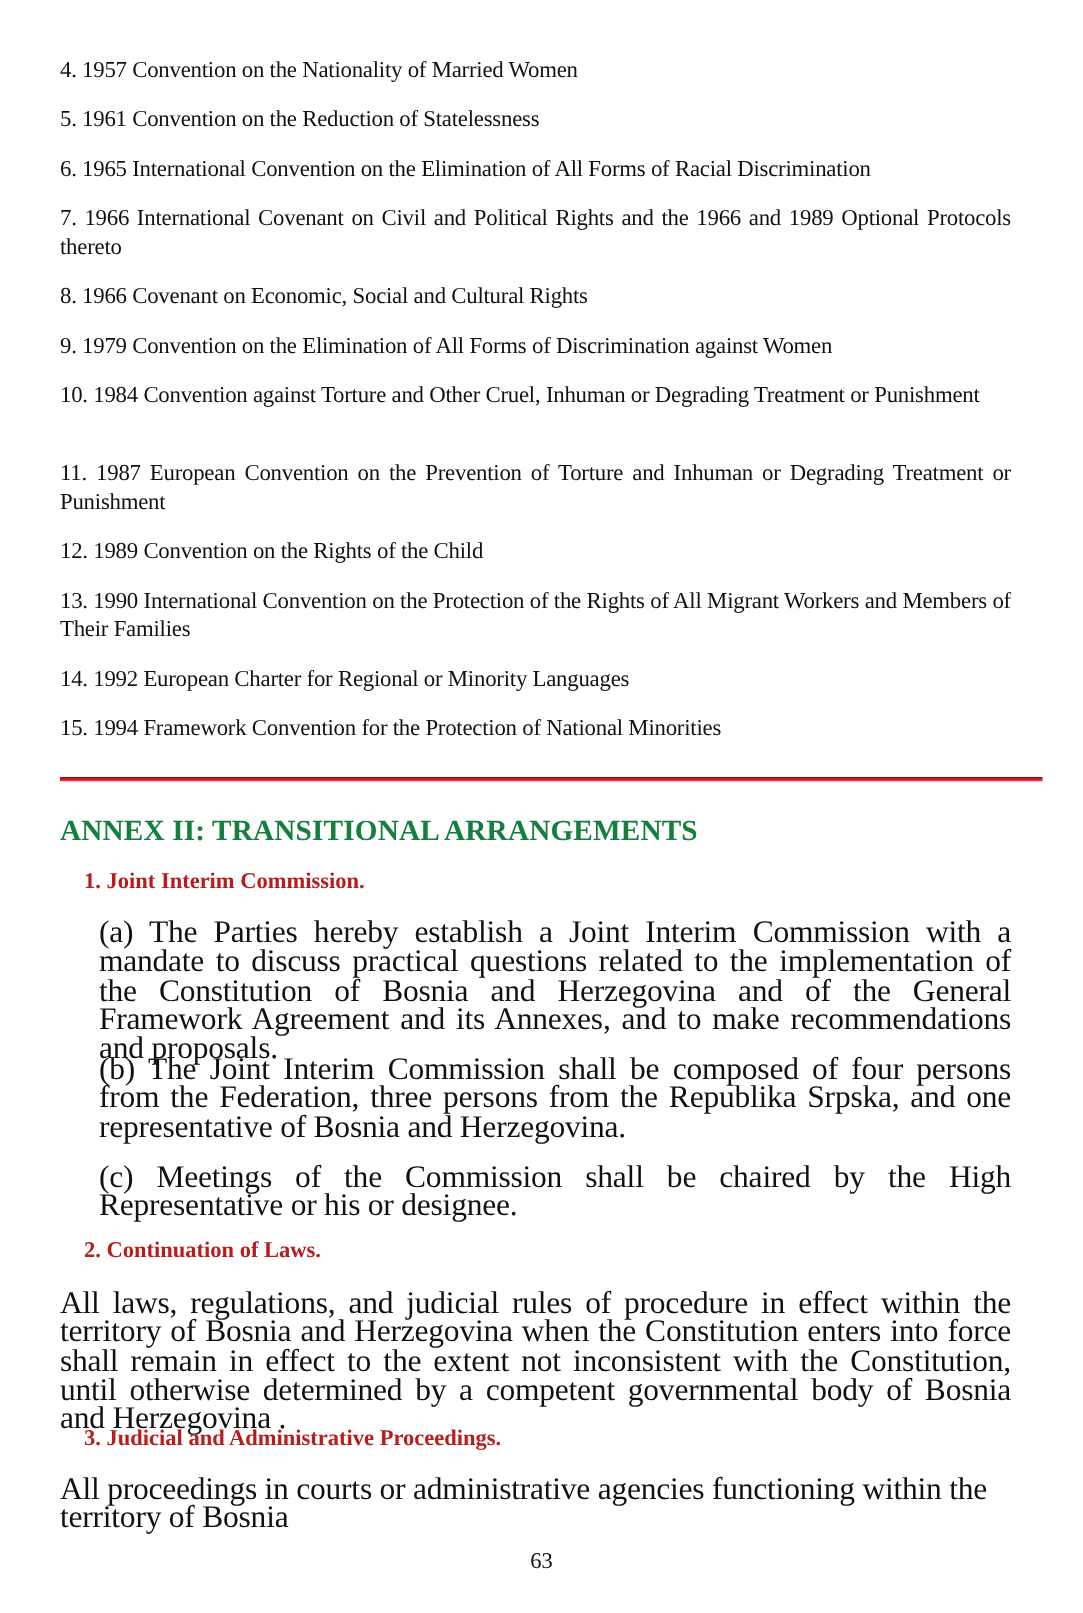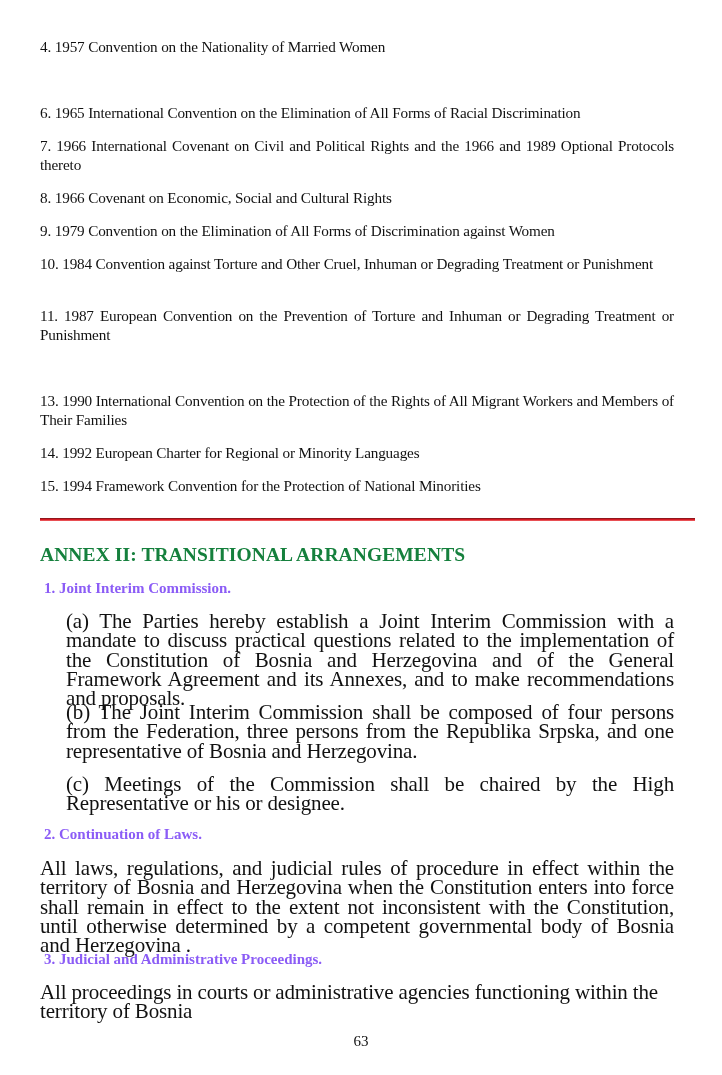--- a/index.html
+++ b/index.html
@@ -43,24 +43,24 @@
       position: absolute;
       left: 40px;
       top: 544px;
       font-size: 19.5px;
       font-weight: bold;
       color: #15803d;
       letter-spacing: 0.1px;
     }
     .section-heading {
       position: absolute;
-      left: 44px;
+      left: 56px;
       font-size: 15px;
       font-weight: bold;
-      color: #8b5cf6;
+      color: #b91c1c;
     }
     .para {
       position: absolute;
       font-size: 21px;
       line-height: 19.3px;
       text-align: justify;
       letter-spacing: -0.15px;
     }
     .para.indent {
       left: 66px;
@@ -78,26 +78,28 @@
       text-align: center;
       font-size: 15px;
     }
   </style>
 </head>
 <body>
 
 <div class="page">
 
   <div class="list-item" style="top:38px">4. 1957 Convention on the Nationality of Married Women</div>
+  <div class="list-item" style="top:71px">5. 1961 Convention on the Reduction of Statelessness</div>
   <div class="list-item" style="top:104px">6. 1965 International Convention on the Elimination of All Forms of Racial Discrimination</div>
   <div class="list-item" style="top:137px">7.  1966  International Covenant on Civil and Political Rights and the 1966 and 1989 Optional Protocols thereto</div>
   <div class="list-item" style="top:189px">8. 1966 Covenant on Economic, Social and Cultural Rights</div>
   <div class="list-item" style="top:222px">9. 1979 Convention on the Elimination of All Forms of Discrimination against Women</div>
   <div class="list-item" style="top:255px">10. 1984 Convention against Torture and Other Cruel, Inhuman or Degrading Treatment or Punishment</div>
   <div class="list-item" style="top:307px">11. 1987 European Convention on the Prevention of Torture and Inhuman or Degrading Treatment or Punishment</div>
+  <div class="list-item" style="top:359px">12. 1989 Convention on the Rights of the Child</div>
   <div class="list-item" style="top:392px">13. 1990 International Convention on the Protection of the Rights of All Migrant Workers and Members of Their Families</div>
   <div class="list-item" style="top:444px">14. 1992 European Charter for Regional or Minority Languages</div>
   <div class="list-item" style="top:477px">15. 1994 Framework Convention for the Protection of National Minorities</div>
 
   <div class="divider"></div>
 
   <div class="annex-title">ANNEX II: TRANSITIONAL ARRANGEMENTS</div>
 
   <div class="section-heading" style="top:580px">1. Joint Interim Commission.</div>
   <div class="para indent" style="top:612px">(a) The Parties hereby establish a  Joint Interim Commission with a mandate to discuss practical  questions related to the implementation of the Constitution of Bosnia and Herzegovina and of the General Framework Agreement  and its Annexes, and to make recommendations and proposals.</div>

